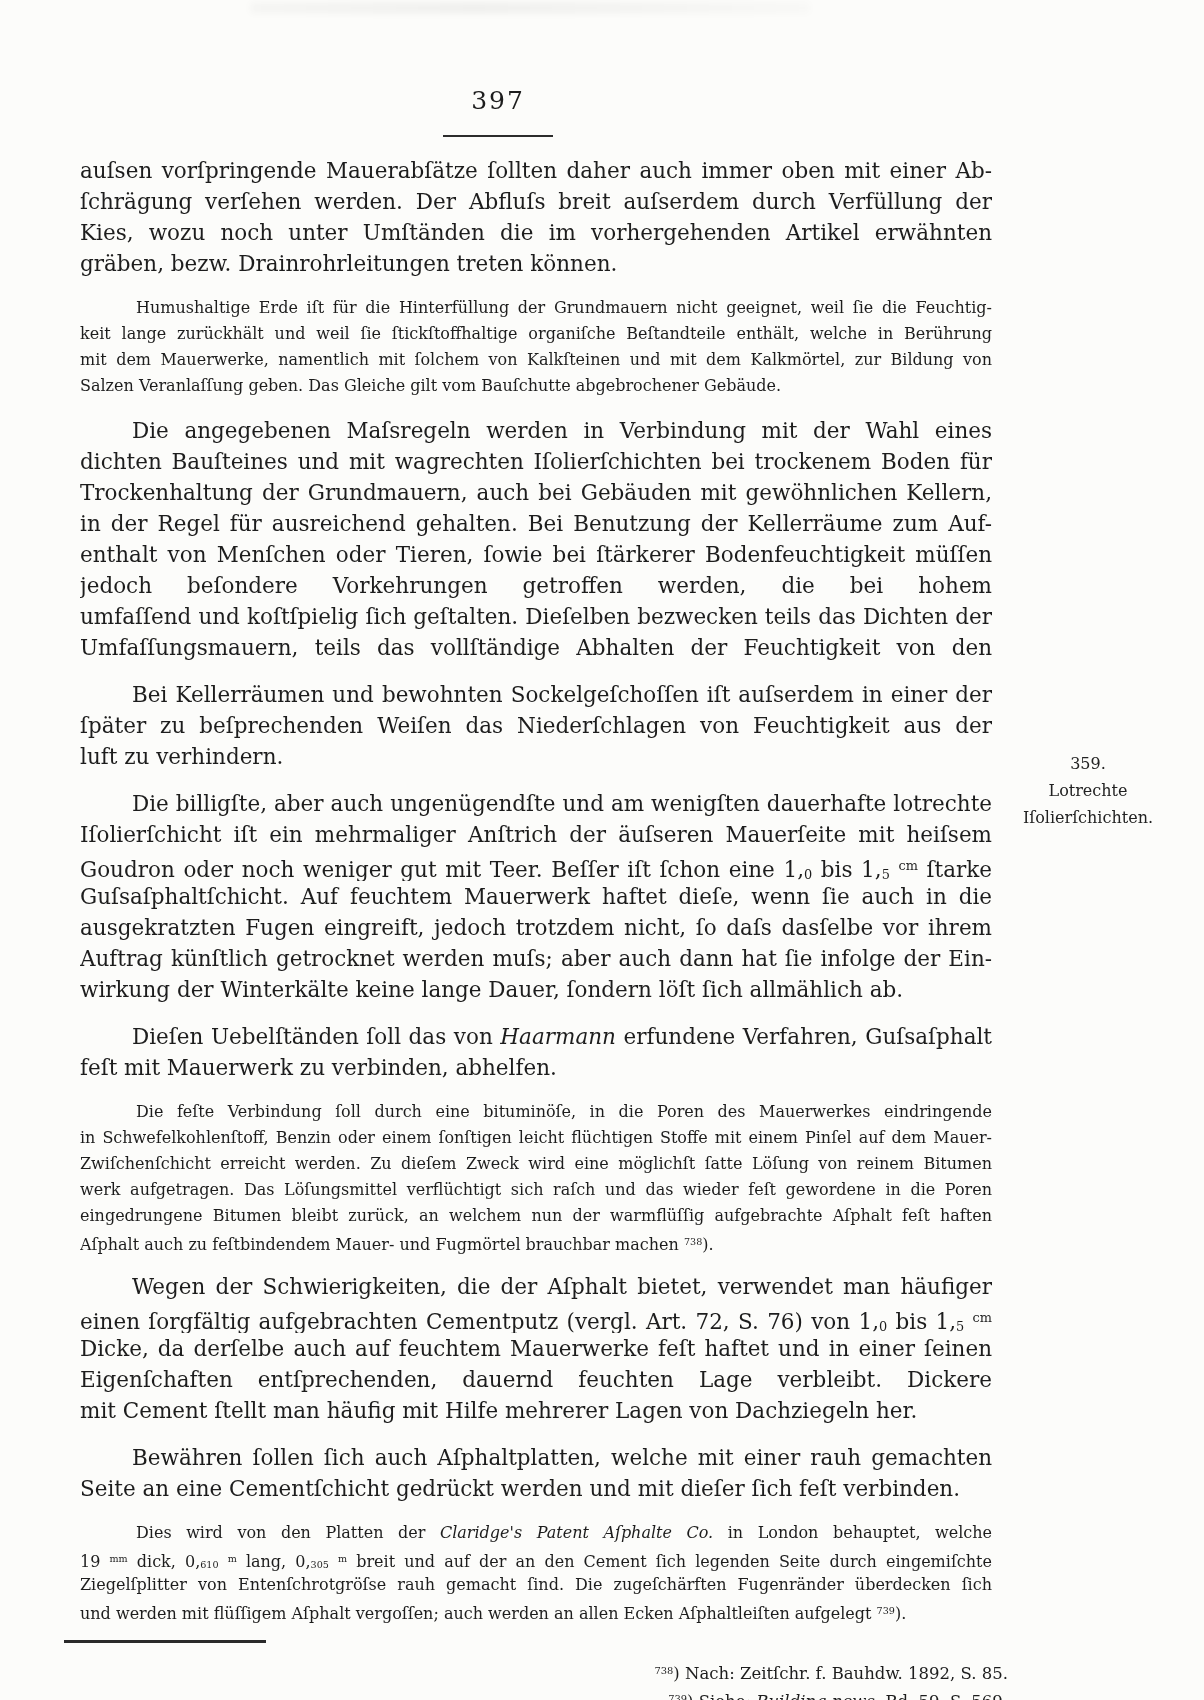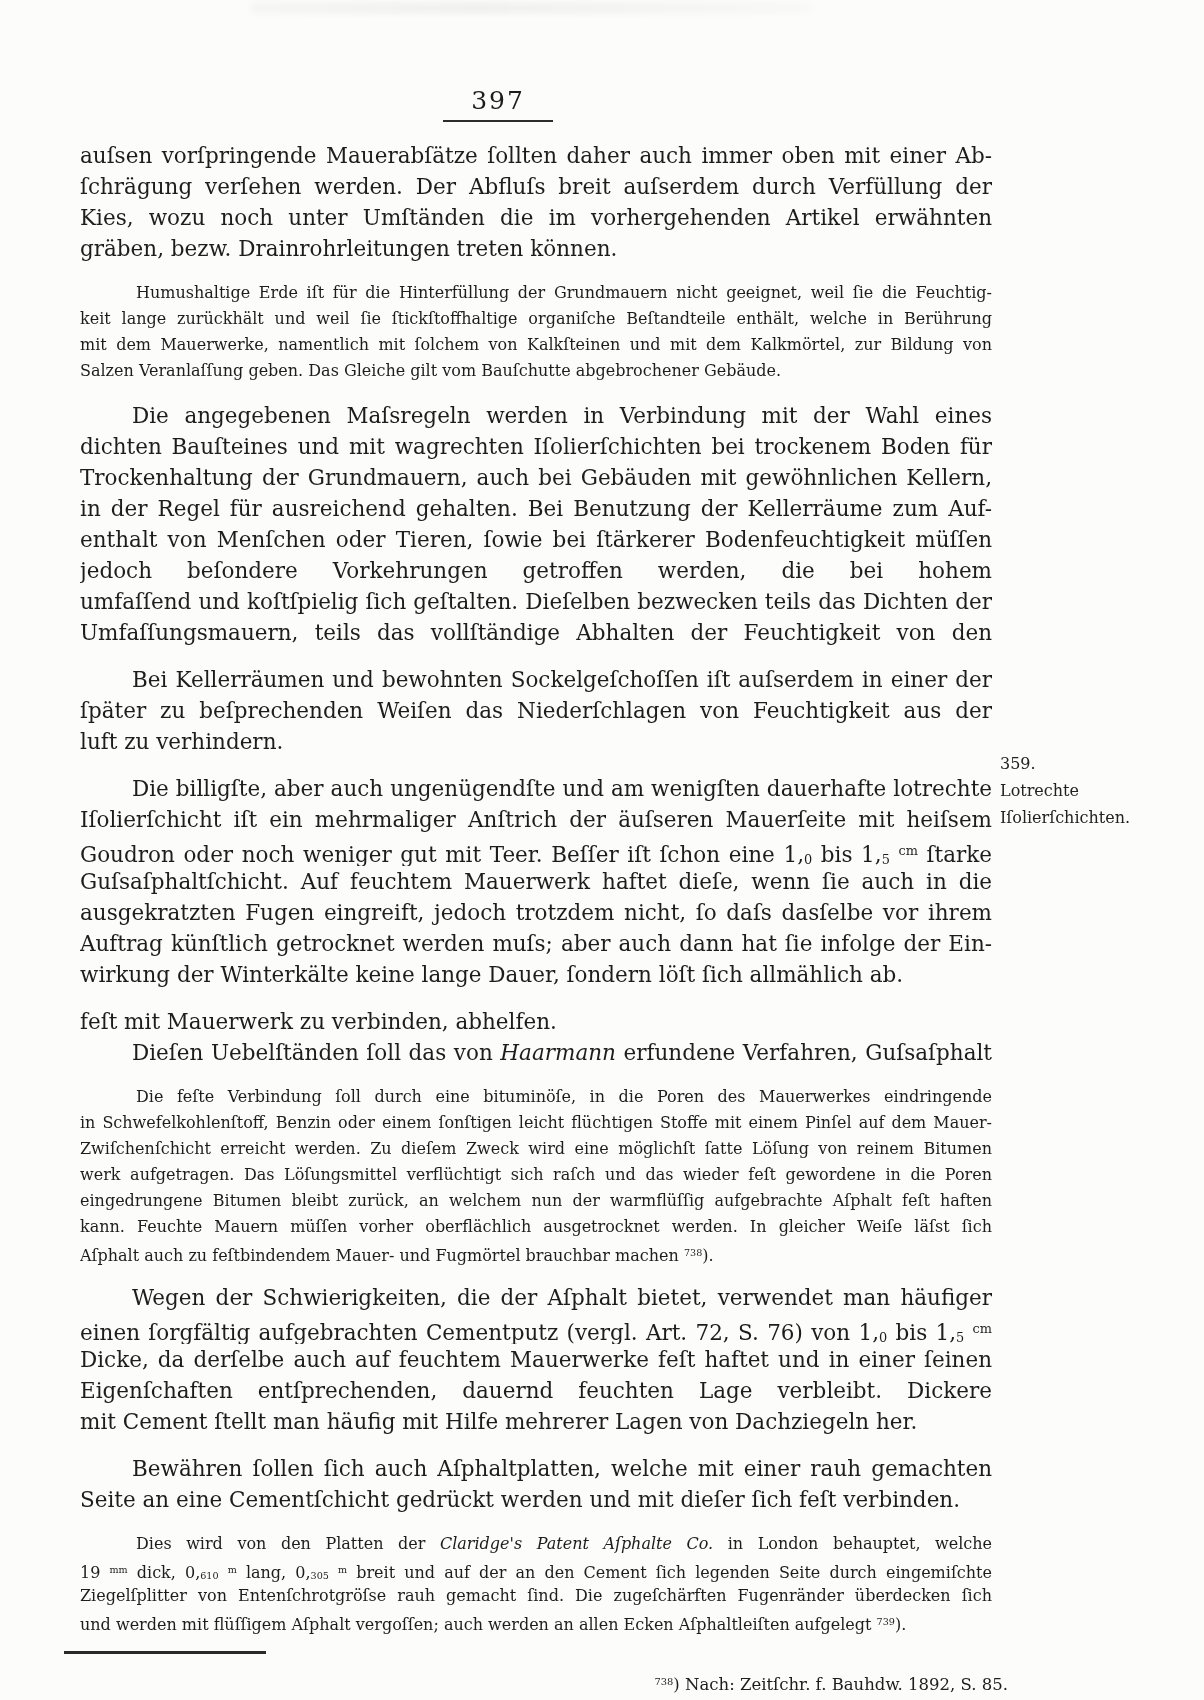--- a/index.html
+++ b/index.html
@@ -4,34 +4,34 @@
 <style>
   html,body{margin:0;padding:0;}
   body{width:1204px;height:1700px;background:#fbfbf9;font-family:"DejaVu Serif", serif;color:#1d1d1d;}
   .sheet{position:relative;width:1204px;height:1700px;background:#fcfcfa;overflow:hidden;}
   .noise{position:absolute;left:250px;top:2px;width:560px;height:12px;
          background:linear-gradient(90deg,rgba(0,0,0,.05),rgba(0,0,0,.09) 40%,rgba(0,0,0,.03));
          filter:blur(3px);opacity:.55;}
   .content{position:absolute;left:64px;top:86px;width:944px;}
   .pagenum-wrap{text-align:center;margin-bottom:18px;}
   .pagenum{display:inline-block;position:relative;left:-38px;font-size:25px;letter-spacing:2px;
-           padding:0 28px 5px;border-bottom:2px solid #2c2c2c;}
+           padding:0 28px 20px;border-bottom:2px solid #2c2c2c;}
   .para{margin:16px;}
   .para.n{font-size:21.5px;}
   .para.s{font-size:16px;}
   .line{text-align:justify;text-align-last:justify;white-space:normal;overflow:hidden;}
   .para.n .line{height:31px;line-height:31px;}
   .para.s .line{height:26px;line-height:26px;}
   .line.first{text-indent:52px;}
   .para.s .line.first{text-indent:56px;}
   .line.last{text-align-last:left;}
   .it{font-style:italic;}
   .sup{font-size:60%;vertical-align:0.55em;}
   .sub{font-size:60%;vertical-align:-0.12em;}
-  .margin-note{position:absolute;left:1000px;top:750px;width:176px;
+  .margin-note{position:absolute;left:1000px;top:750px;width:176px;text-align:center;
                font-size:16px;line-height:27px;color:#222;}
   .footnote-area{margin-top:10px;}
   .fn-rule{width:202px;border-top:3px solid #2a2a2a;margin:0 0 14px 0;}
   .fn-line{padding-left:76px;font-size:16.5px;height:28px;line-height:28px;white-space:nowrap;overflow:hidden;text-align:right;}
 </style>
 </head>
 <body>
 
 <div class="sheet">
   <div class="noise"></div>
@@ -72,30 +72,29 @@
         <div class="para n">
           <div class="line first"><span>Die billigſte, aber auch ungenügendſte und am wenigſten dauerhafte lotrechte</span></div>
           <div class="line"><span>Iſolierſchicht iſt ein mehrmaliger Anſtrich der äuſseren Mauerſeite mit heiſsem</span></div>
           <div class="line"><span>Goudron oder noch weniger gut mit Teer.  Beſſer iſt ſchon eine 1,</span><span class="sub">0</span><span> bis 1,</span><span class="sub">5</span><span> </span><span class="sup">cm</span><span> ſtarke</span></div>
           <div class="line"><span>Guſsaſphaltſchicht.  Auf feuchtem Mauerwerk haftet dieſe, wenn ſie auch in die</span></div>
           <div class="line"><span>ausgekratzten Fugen eingreift, jedoch trotzdem nicht, ſo daſs dasſelbe vor ihrem</span></div>
           <div class="line"><span>Auftrag künſtlich getrocknet werden muſs; aber auch dann hat ſie infolge der Ein-</span></div>
           <div class="line last"><span>wirkung der Winterkälte keine lange Dauer, ſondern löſt ſich allmählich ab.</span></div>
         </div>
         <div class="para n">
+          <div class="line first"><span>Dieſen Uebelſtänden ſoll das von </span><span class="it">Haarmann</span><span> erfundene Verfahren, Guſsaſphalt</span></div>
           <div class="line last"><span>feſt mit Mauerwerk zu verbinden, abhelfen.</span></div>
-          <div class="line first"><span>Dieſen Uebelſtänden ſoll das von </span><span class="it">Haarmann</span><span> erfundene Verfahren, Guſsaſphalt</span></div>
         </div>
         <div class="para s">
           <div class="line first"><span>Die feſte Verbindung ſoll durch eine bituminöſe, in die Poren des Mauerwerkes eindringende</span></div>
           <div class="line"><span>in Schwefelkohlenſtoff, Benzin oder einem ſonſtigen leicht flüchtigen Stoffe mit einem Pinſel auf dem Mauer-</span></div>
           <div class="line"><span>Zwiſchenſchicht erreicht werden.  Zu dieſem Zweck wird eine möglichſt ſatte Löſung von reinem Bitumen</span></div>
           <div class="line"><span>werk aufgetragen.  Das Löſungsmittel verflüchtigt sich raſch und das wieder feſt gewordene in die Poren</span></div>
           <div class="line"><span>eingedrungene Bitumen bleibt zurück, an welchem nun der warmflüſſig aufgebrachte Aſphalt feſt haften</span></div>
-          <div class="line"><span>kann.  Feuchte Mauern müſſen vorher oberflächlich ausgetrocknet werden.  In gleicher Weiſe läſst ſich</span></div>
           <div class="line last"><span>Aſphalt auch zu feſtbindendem Mauer- und Fugmörtel brauchbar machen </span><span class="sup">738</span><span>).</span></div>
         </div>
         <div class="para n">
           <div class="line first"><span>Wegen der Schwierigkeiten, die der Aſphalt bietet, verwendet man häufiger</span></div>
           <div class="line"><span>einen ſorgfältig aufgebrachten Cementputz (vergl. Art. 72, S. 76) von 1,</span><span class="sub">0</span><span> bis 1,</span><span class="sub">5</span><span> </span><span class="sup">cm</span></div>
           <div class="line"><span>Dicke, da derſelbe auch auf feuchtem Mauerwerke feſt haftet und in einer ſeinen</span></div>
           <div class="line"><span>Eigenſchaften entſprechenden, dauernd feuchten Lage verbleibt.  Dickere Ueberzüge</span></div>
           <div class="line last"><span>mit Cement ſtellt man häufig mit Hilfe mehrerer Lagen von Dachziegeln her.</span></div>
         </div>
         <div class="para n">

